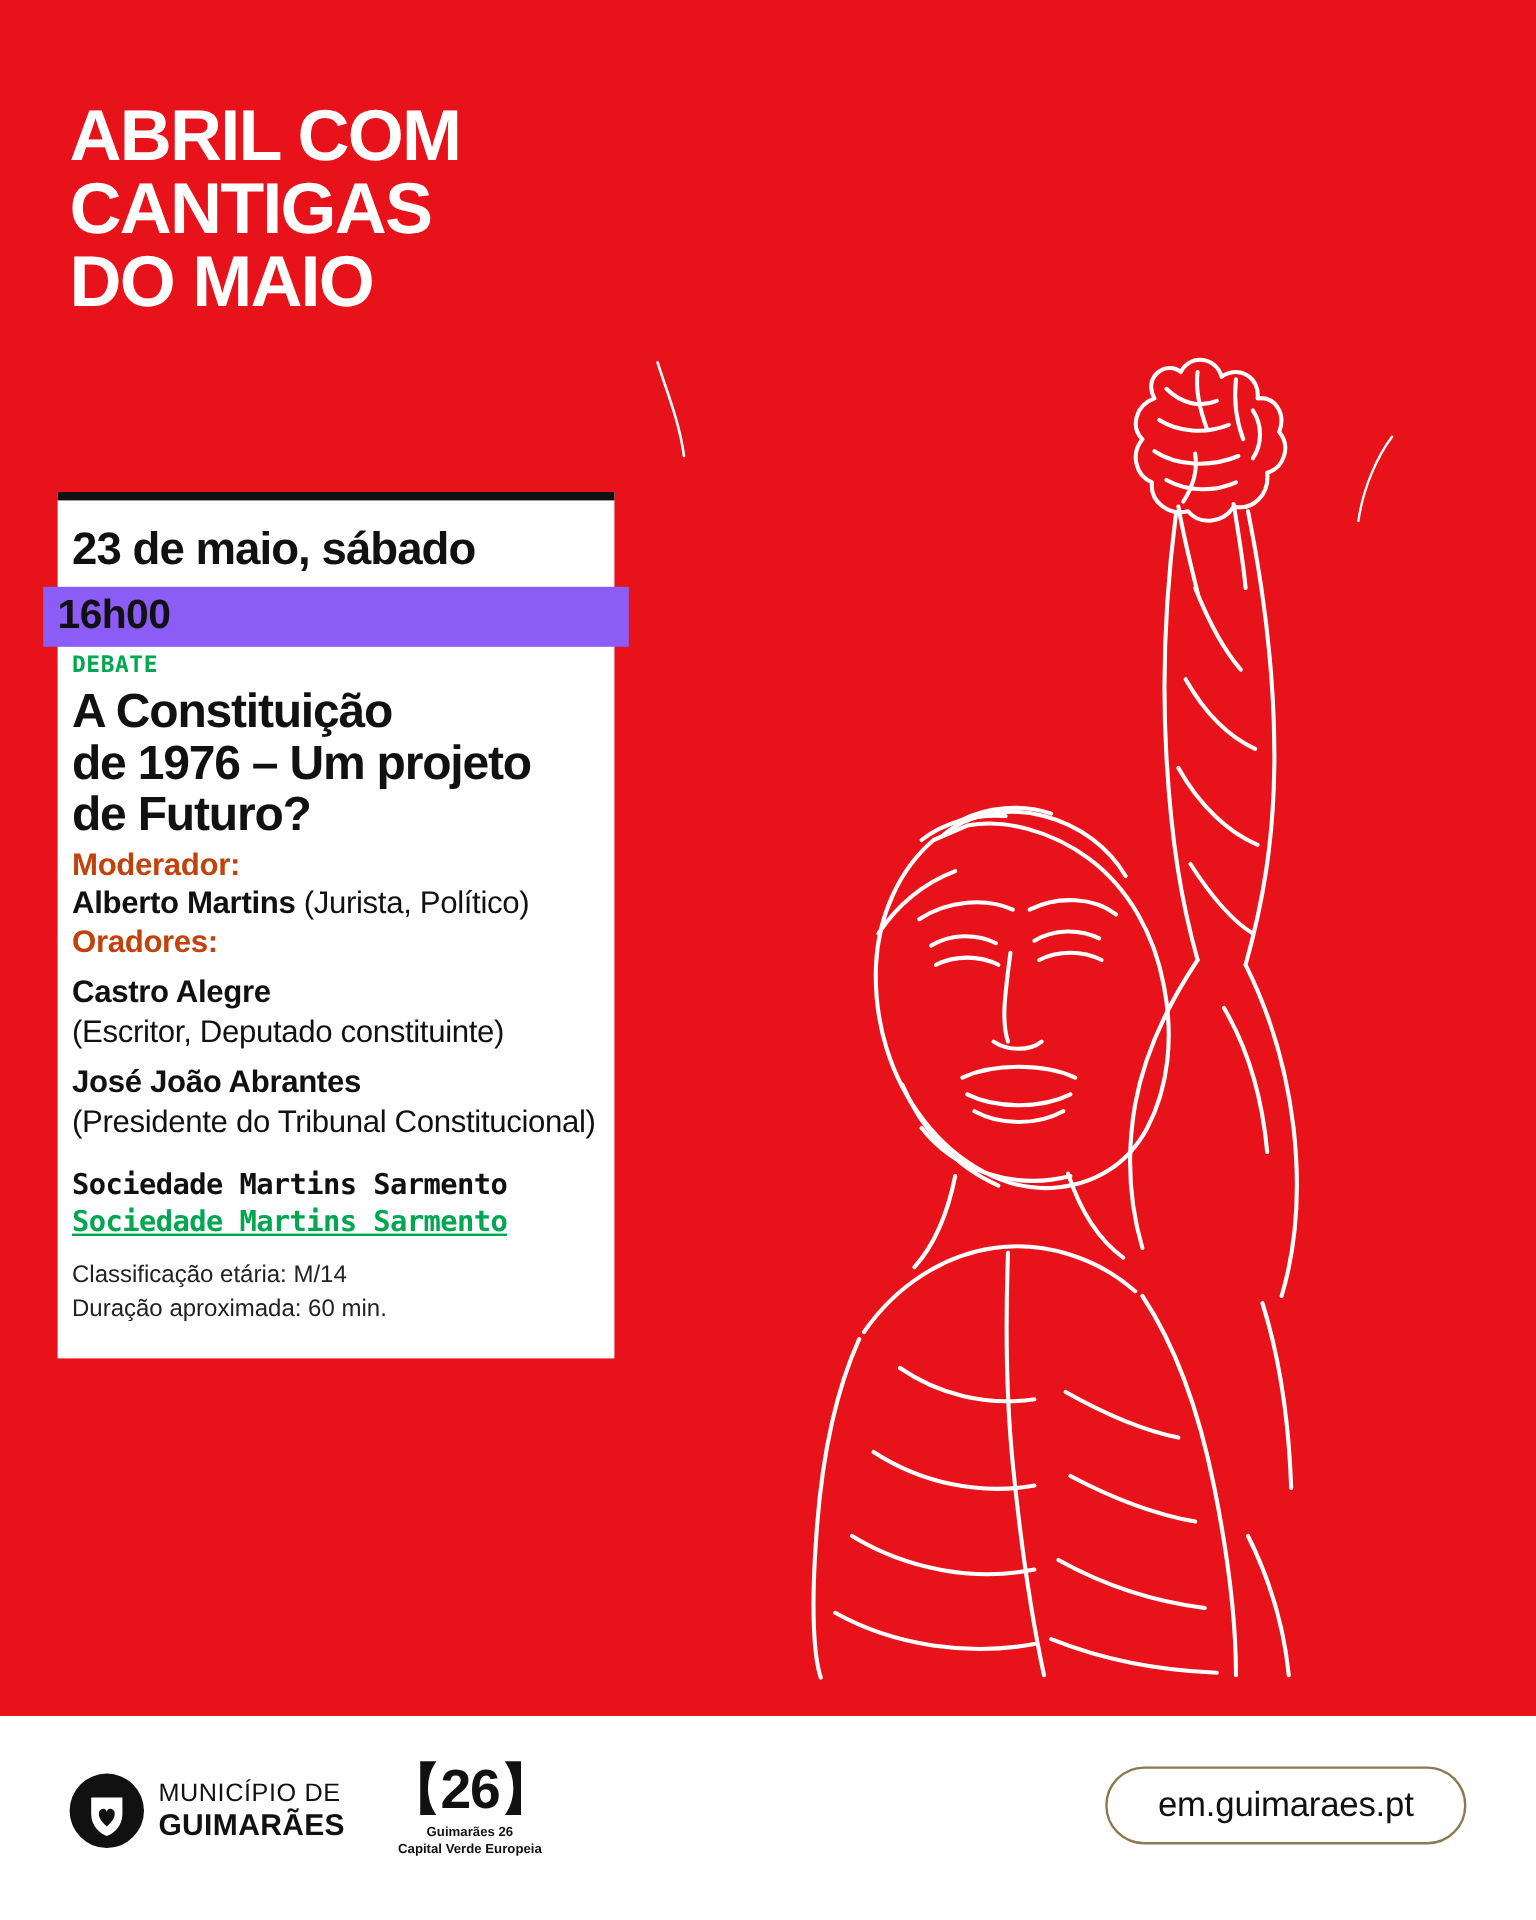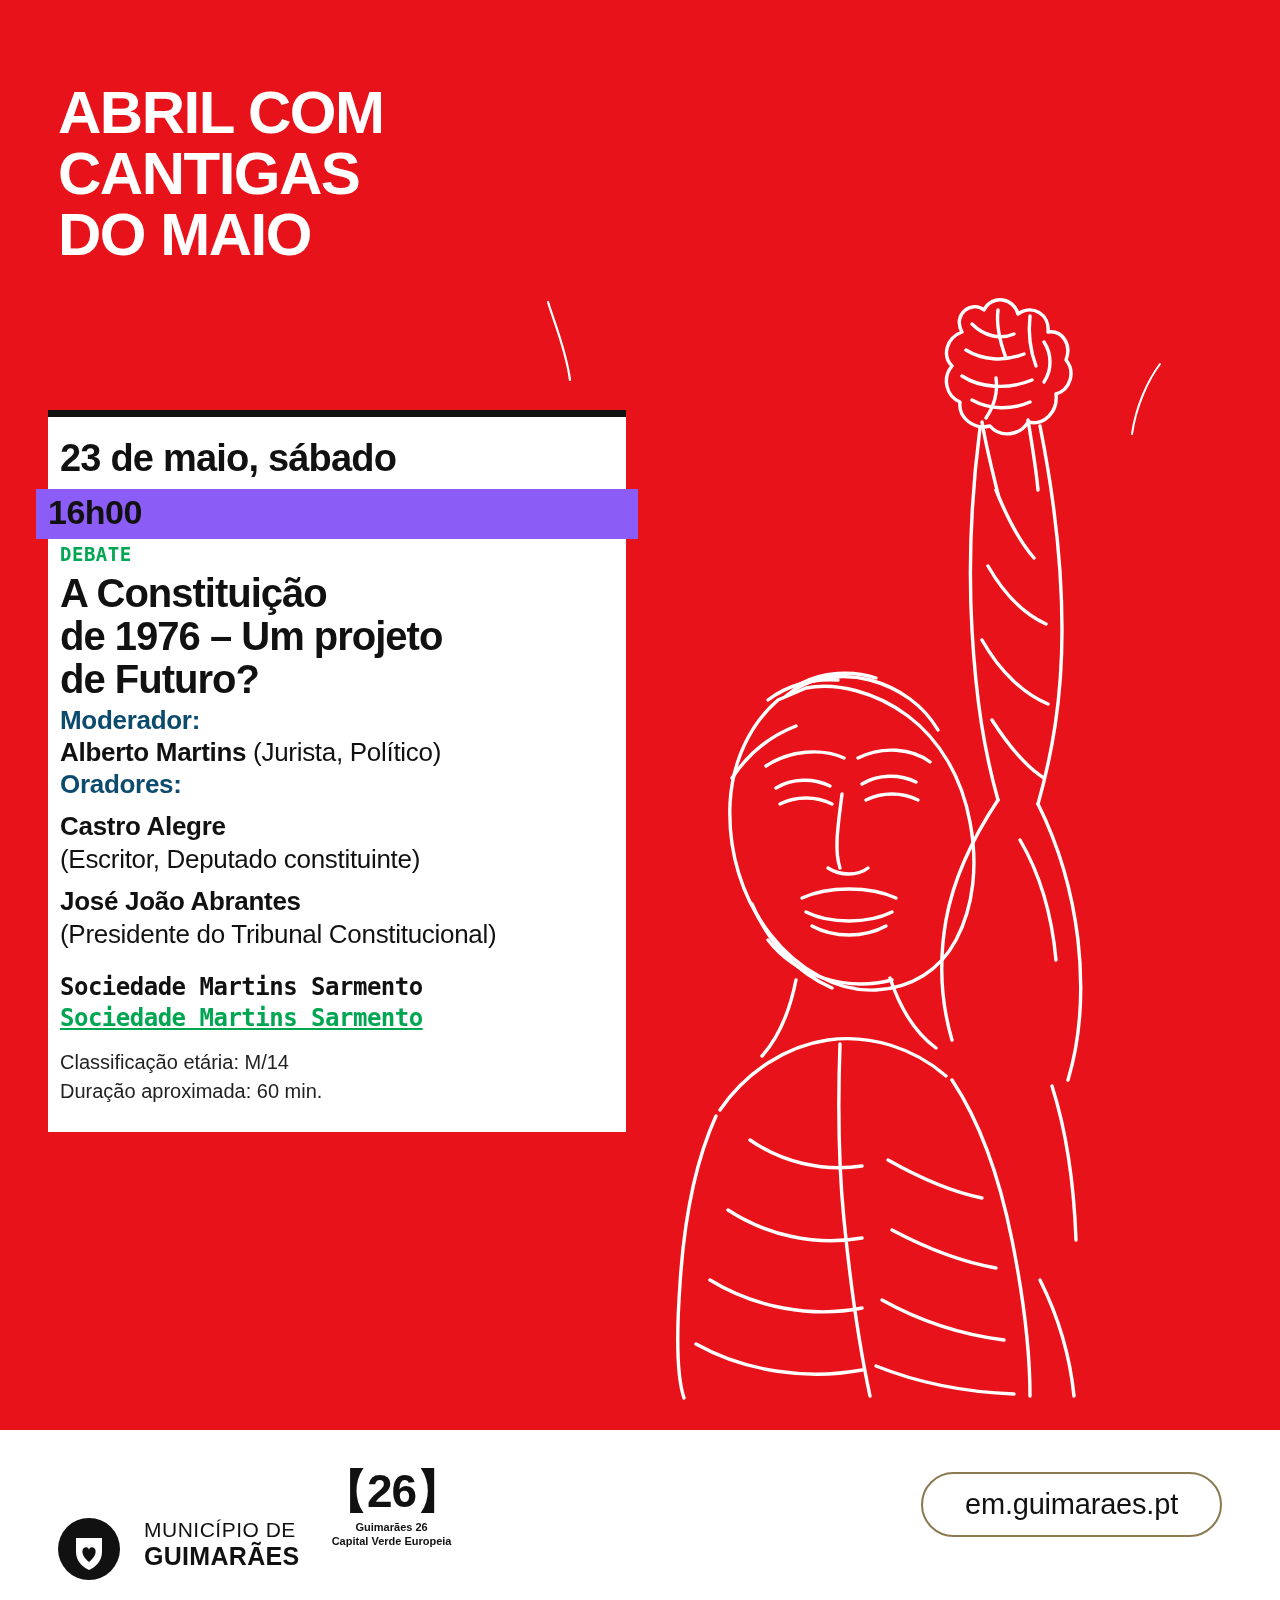--- a/index.html
+++ b/index.html
@@ -47,21 +47,21 @@
     height: 1120px;
     pointer-events: none;
   }
   .artwork svg { display: block; width: 100%; height: 100%; }
 
   
   .card {
     position: absolute;
     left: 48px;
     top: 410px;
-    width: 578px;
+    width: 464px;
     background: #ffffff;
     border-top: 7px solid #111111;
     padding: 18px 0 26px 0;
   }
   .card-inner { padding: 0 12px 0 12px; }
 
   .date {
     font-weight: bold;
     font-size: 38px;
     color: #111111;
@@ -95,21 +95,21 @@
     font-size: 40px;
     color: #111111;
     line-height: 1.08;
     letter-spacing: -1px;
     white-space: pre-line;
     margin-bottom: 4px;
   }
   .role {
     font-weight: bold;
     font-size: 26px;
-    color: #0c4a6e;
+    color: #c2410c;
     line-height: 1.2;
     letter-spacing: -0.3px;
   }
   .person {
     font-size: 26px;
     color: #111111;
     line-height: 1.25;
     letter-spacing: -0.3px;
   }
   .person .nm { font-weight: bold; }
@@ -155,22 +155,22 @@
     top: 1430px;
     width: 1280px;
     height: 170px;
     background: #ffffff;
   }
   .logo-muni {
     position: absolute;
     left: 58px;
     top: 1478px;
     display: flex;
-    gap: 24px;
-    margin-top: 40px;
+    align-items: center;
+    gap: 12px;
   }
   .muni-mark {
     width: 62px; height: 62px;
     border-radius: 50%;
     background: #111111;
     position: relative;
   }
   .muni-mark svg { position: absolute; left: 0; top: 0; }
   .muni-text {
     font-family: "Liberation Sans", sans-serif;

